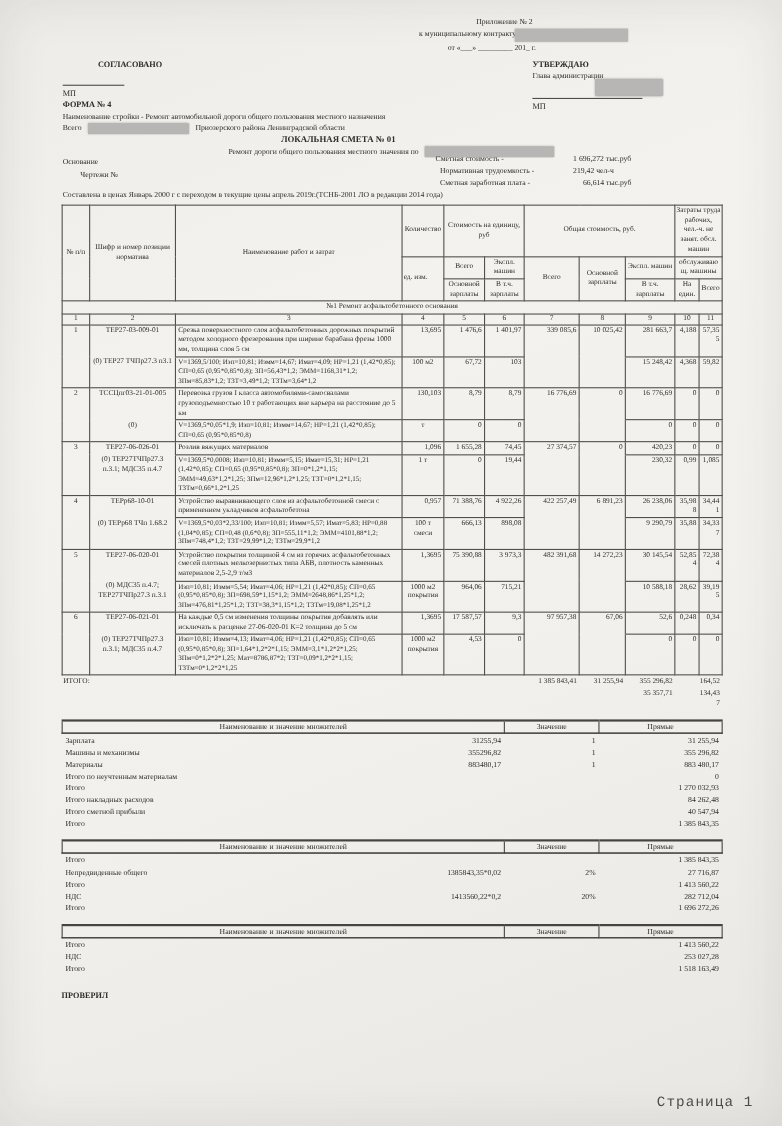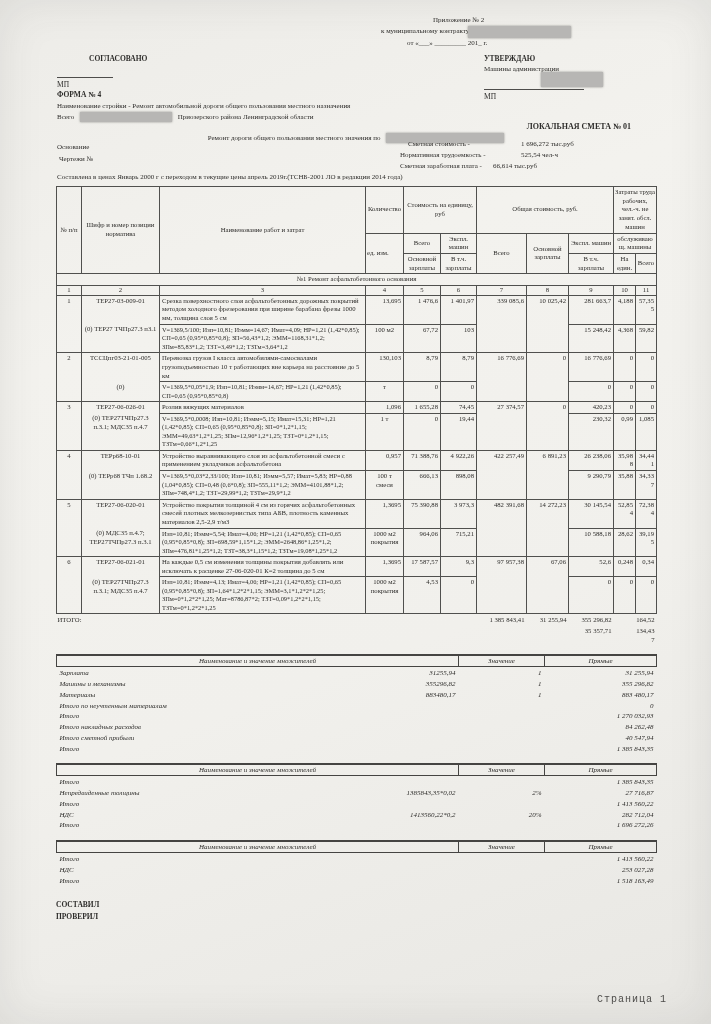--- a/index.html
+++ b/index.html
@@ -25,72 +25,72 @@
 .main td.ctr{text-align:center;}
 .main .nb{border-bottom:none;}
 .main .nt{border-top:none;}
 .main td.formula{font-size:6.4px;line-height:1.32;}
 .main tr.band-row td{text-align:center;padding:1px 0;}
 .main tr.colnums td{text-align:center;padding:0 1px;}
 .main tr.totals td{border:none;padding:2px 2px 0 0;}
 .main tr.totals td.t-label{text-align:left;padding-left:1px;}
 .main tr.totals td{text-align:right;}
 
-.sum{width:600px;table-layout:fixed;border-collapse:collapse;margin-top:10px;font-style:italic;}
+.sum{width:600px;table-layout:fixed;border-collapse:collapse;margin-top:10px;}
 .sum th{border:1px solid #454442;border-top:2px solid #454442;font-weight:normal;
  text-align:center;font-size:7px;padding:1px 2px;}
 .sum td{padding:2px 3px 0 3px;vertical-align:top;font-size:7px;line-height:1.25;}
 .sum td .calc{float:right;}
 .sum td.s2,.sum td.s3{text-align:right;}
 .sign{margin-top:14px;font-size:7.5px;font-weight:bold;line-height:1.6;}
-.pagenum{font-family:"Liberation Mono",monospace;font-size:10px;letter-spacing:1px;color:#4d4c4a;}
+.pagenum{font-family:"Liberation Mono",monospace;font-size:13px;letter-spacing:1px;color:#4d4c4a;}
 </style>
 </head>
 <body>
 
 <div class="page">
 
   <div class="abs fs7" style="left:433px;top:16px;">Приложение № 2</div>
   <div class="abs fs7" style="left:381px;top:27px;"><span>к муниципальному контракту №</span></div>
   <div class="abs redact" style="left:468px;top:26px;width:103px;height:12px;"></div>
   <div class="abs fs7" style="left:407px;top:39px;">от «___» _________ 201_ г.</div>
 
   <div class="abs fs75 b" style="left:57px;top:54px;margin-left:32px;">СОГЛАСОВАНО</div>
   <div class="abs hline" style="left:57px;top:77px;width:56px;"></div>
   <div class="abs fs75" style="left:57px;top:80px;">МП</div>
   <div class="abs fs75 b" style="left:57px;top:90px;">ФОРМА № 4</div>
 
   <div class="abs fs75 b" style="left:484px;top:54px;">УТВЕРЖДАЮ</div>
-  <div class="abs fs7" style="left:484px;top:65px;">Машины администрации</div>
+  <div class="abs fs7" style="left:484px;top:65px;">Глава администрации</div>
   <div class="abs redact" style="left:541px;top:72px;width:62px;height:15px;"></div>
   <div class="abs hline" style="left:484px;top:89px;width:100px;"></div>
   <div class="abs fs75" style="left:484px;top:92px;">МП</div>
 
   <div class="abs fs7" style="left:57px;top:102px;">Наименование стройки - Ремонт автомобильной дороги общего пользования местного назначения</div>
   <div class="abs fs7" style="left:57px;top:112px;">
     <span>Всего</span>
     <span class="redact" style="width:92px;height:10px;margin:0 4px;"></span>
     <span>Приозерского района Ленинградской области</span>
   </div>
 
-  <div class="abs fs8 b" style="left:16px;top:122px;width:615px;text-align:right;">ЛОКАЛЬНАЯ СМЕТА № 01</div>
+  <div class="abs fs8 b" style="left:0;top:122px;width:615px;text-align:center;">ЛОКАЛЬНАЯ СМЕТА № 01</div>
   <div class="abs fs7" style="left:56px;top:133px;width:600px;text-align:center;">
     <span>Ремонт дороги общего пользования местного значения по</span>
     <span class="redact" style="width:118px;height:10px;margin-left:4px;"></span>
   </div>
 
   <div class="abs fs7" style="left:57px;top:143px;">Основание</div>
-  <div class="abs fs7" style="left:59px;top:155px;">Чертежи №</div>
-
-  <div class="abs fs7" style="left:408px;top:140px;">Сметная стоимость -</div>
+  <div class="abs fs7" style="left:73px;top:155px;">Чертежи №</div>
+
+  <div class="abs fs7" style="left:396px;top:140px;">Сметная стоимость -</div>
   <div class="abs fs7" style="left:521px;top:140px;">1 696,272 тыс.руб</div>
   <div class="abs fs7" style="left:400px;top:151px;">Нормативная трудоемкость -</div>
-  <div class="abs fs7" style="left:521px;top:151px;">525,54 чел-ч</div>
+  <div class="abs fs7" style="left:521px;top:151px;">219,42 чел-ч</div>
   <div class="abs fs7" style="left:400px;top:162px;">Сметная заработная плата -</div>
-  <div class="abs fs7" style="left:493px;top:162px;">66,614 тыс.руб</div>
+  <div class="abs fs7" style="left:530px;top:162px;">66,614 тыс.руб</div>
 
   <div class="abs fs7" style="left:57px;top:173px;">Составлена в ценах Январь 2000 г с переходом в текущие цены апрель 2019г.(ТСНБ-2001 ЛО в редакции 2014 года)</div>
 
   <div class="content">
 
     <table class="main">
       <colgroup>
         <col style="width:25px">
           <col style="width:78px">
           <col style="width:206px">
@@ -395,21 +395,21 @@
       <th>Прямые</th>
     </tr>
           </thead>
     <tbody>
             <tr>
       <td class="s1"><span>Итого</span><span class="calc"></span></td>
       <td class="s2"></td>
       <td class="s3">1 385 843,35</td>
     </tr>
             <tr>
-      <td class="s1"><span>Непредвиденные толщины</span><span class="calc">1385843,35*0,02</span></td>
+      <td class="s1"><span>Непредвиденные общего</span><span class="calc">1385843,35*0,02</span></td>
       <td class="s2">2%</td>
       <td class="s3">27 716,87</td>
     </tr>
             <tr>
       <td class="s1"><span>Итого</span><span class="calc"></span></td>
       <td class="s2"></td>
       <td class="s3">1 413 560,22</td>
     </tr>
             <tr>
       <td class="s1"><span>НДС</span><span class="calc">1413560,22*0,2</span></td>
@@ -450,19 +450,18 @@
             <tr>
       <td class="s1"><span>Итого</span><span class="calc"></span></td>
       <td class="s2"></td>
       <td class="s3">1 518 163,49</td>
     </tr>
           </tbody>
   </table>
       </div>
 
     <div class="sign">
-      <div>СОСТАВИЛ</div>
       <div>ПРОВЕРИЛ</div>
     </div>
   </div>
 
   <div class="abs pagenum" style="left:597px;top:994px;">Страница 1</div>
 </div>
 
 </body></html>

